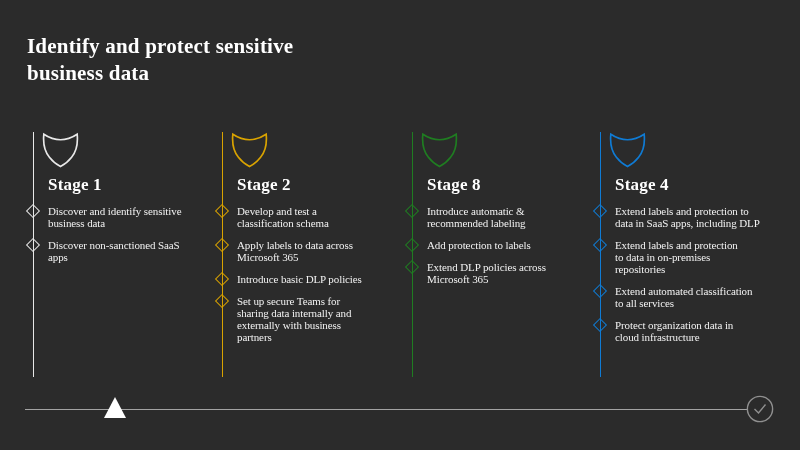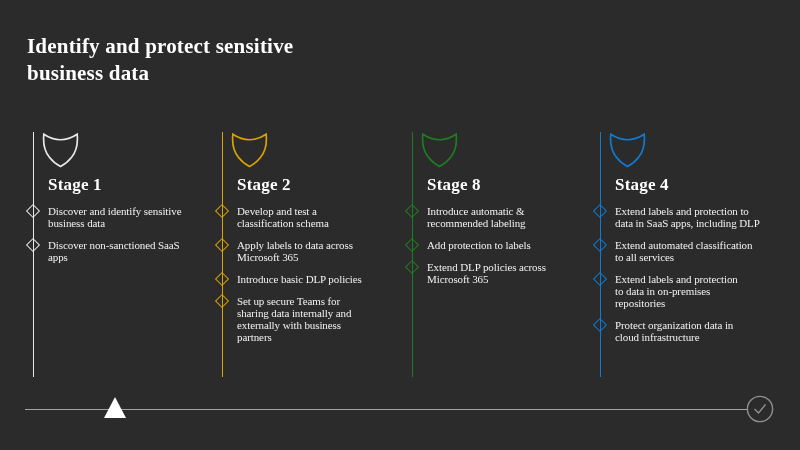--- a/index.html
+++ b/index.html
@@ -98,25 +98,25 @@
   </div>
       <div class="stage" style="--accent: #0f7bd4;">
     <div class="stage-line"></div>
     <svg class="shield" width="37" height="40" viewBox="0 0 40 42">
       <path d="M2 5 C8 9 14 11 20 11 C26 11 32 9 38 5 C39 15 37 24 32 30 C28.5 34.5 24 38 20 40 C16 38 11.5 34.5 8 30 C3 24 1 15 2 5 Z"></path>
     </svg>
     <h2 class="stage-label">Stage 4</h2>
     <ul class="stage-items">
           <li class="stage-item"><span class="diamond"></span><span class="item-text">Extend labels and protection to
 data in SaaS apps, including DLP</span></li>
-          <li class="stage-item"><span class="diamond"></span><span class="item-text">Extend automated classification
-to all services</span></li>
           <li class="stage-item"><span class="diamond"></span><span class="item-text">Extend labels and protection
 to data in on-premises
 repositories</span></li>
+          <li class="stage-item"><span class="diamond"></span><span class="item-text">Extend automated classification
+to all services</span></li>
           <li class="stage-item"><span class="diamond"></span><span class="item-text">Protect organization data in
 cloud infrastructure</span></li>
         </ul>
   </div>
     </div>
 
   <div class="timeline-line"></div>
   <div class="progress-triangle"></div>
   <svg class="check-circle" width="28" height="28" viewBox="0 0 28 28">
     <circle cx="14" cy="14" r="12.6"></circle>

